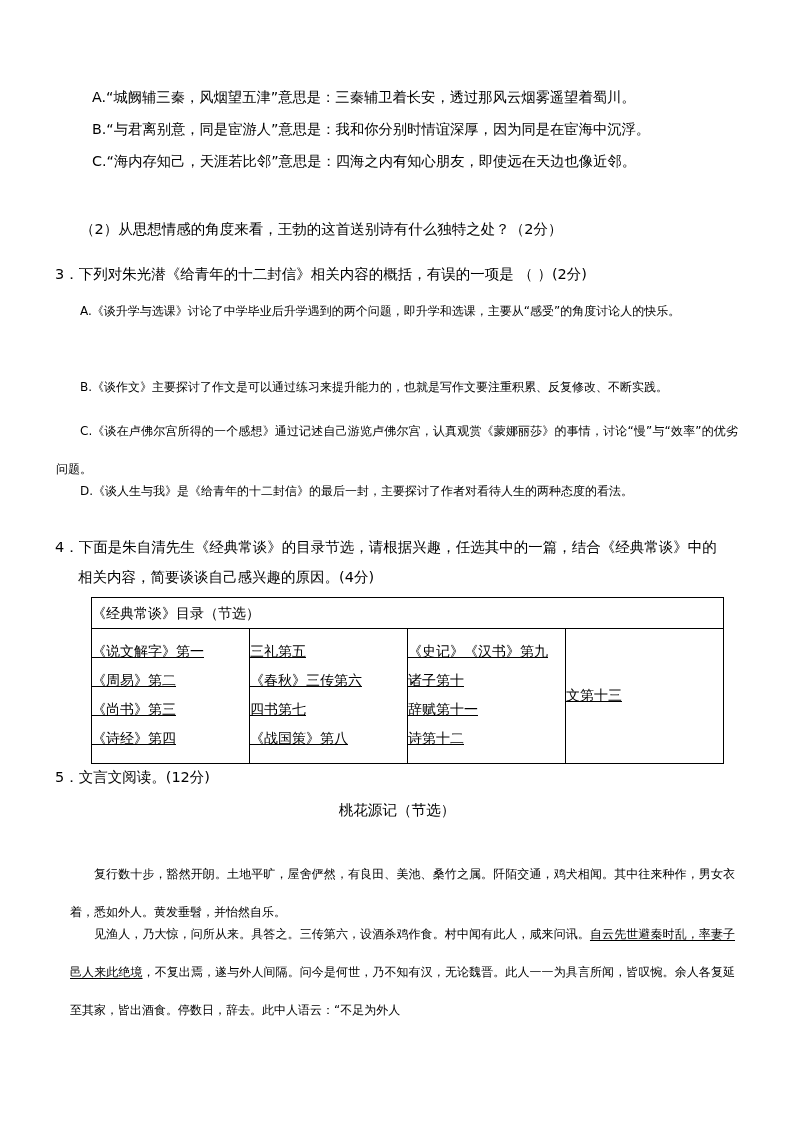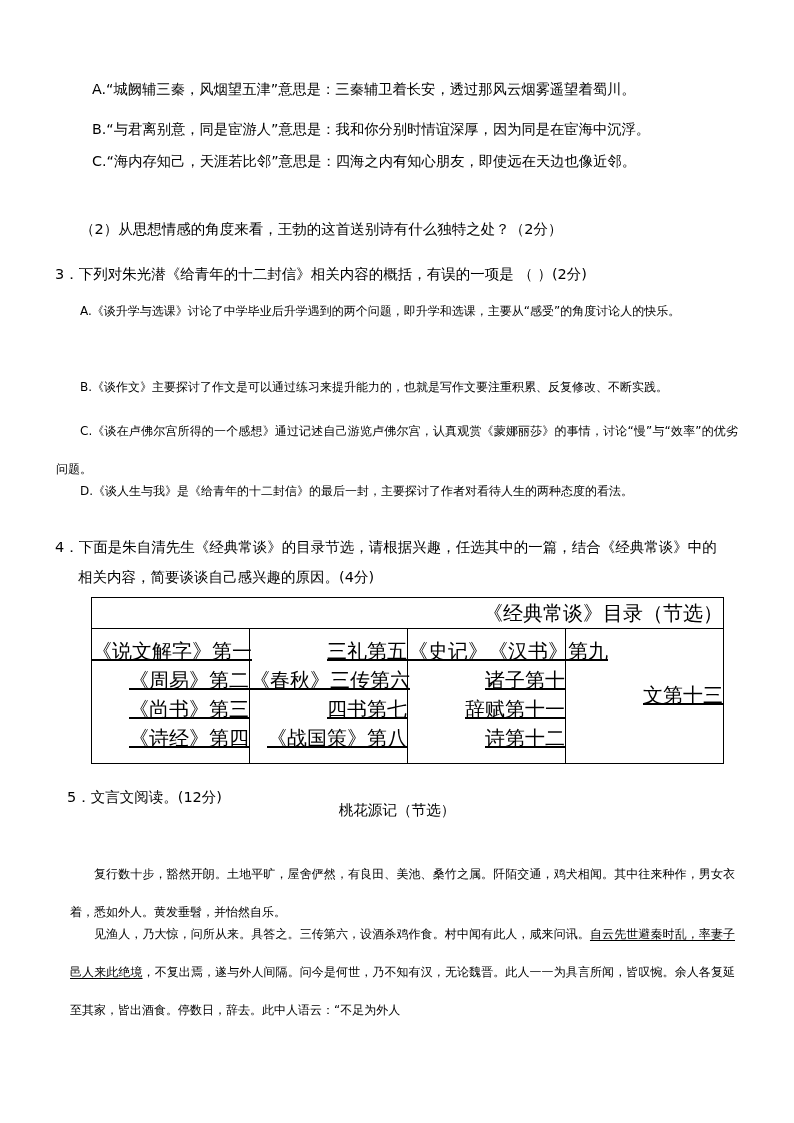--- a/index.html
+++ b/index.html
@@ -52,23 +52,23 @@
     top: 597px;
     width: 633px;
   }
   table.catalog {
     border-collapse: collapse;
     width: 633px;
     table-layout: fixed;
   }
   table.catalog td {
     border: 1.2px solid #000;
-    text-align: right;
+    text-align: left;
     vertical-align: middle;
-    font-size: 20px;
+    font-size: 14px;
     padding: 0;
     line-height: 30px;
   }
   table.catalog td.head {
     height: 30px;
     line-height: 30px;
   }
   table.catalog td.col {
     height: 124px;
     padding: 4px 0 6px 0;
@@ -81,21 +81,21 @@
     left: 0;
     text-align: center;
     font-size: 14.6px;
   }
 </style>
 </head>
 <body>
 
 <div class="page">
 
-  <div class="opt" style="top:80px;">A.“城阙辅三秦，风烟望五津”意思是：三秦辅卫着长安，透过那风云烟雾遥望着蜀川。</div>
+  <div class="opt" style="top:88px;">A.“城阙辅三秦，风烟望五津”意思是：三秦辅卫着长安，透过那风云烟雾遥望着蜀川。</div>
   <div class="opt" style="top:120px;">B.“与君离别意，同是宦游人”意思是：我和你分别时情谊深厚，因为同是在宦海中沉浮。</div>
   <div class="opt" style="top:152px;">C.“海内存知己，天涯若比邻”意思是：四海之内有知心朋友，即使远在天边也像近邻。</div>
 
   <div class="q-num" style="left:80px; top:220px;">（2）从思想情感的角度来看，王勃的这首送别诗有什么独特之处？（2分）</div>
 
   <div class="q-num" style="left:55px; top:265px;">3．下列对朱光潜《给青年的十二封信》相关内容的概括，有误的一项是 （    ）(2分)</div>
 
   <div class="flow indent2" style="left:56px; top:292px; width:682px;">A.《谈升学与选课》讨论了中学毕业后升学遇到的两个问题，即升学和选课，主要从“感受”的角度讨论人的快乐。</div>
   <div class="flow indent2" style="left:56px; top:368px; width:682px;">B.《谈作文》主要探讨了作文是可以通过练习来提升能力的，也就是写作文要注重积累、反复修改、不断实践。</div>
   <div class="flow indent2" style="left:56px; top:472px; width:682px;">D.《谈人生与我》是《给青年的十二封信》的最后一封，主要探讨了作者对看待人生的两种态度的看法。</div>
@@ -130,21 +130,21 @@
           <span class="cell-line">诗第十二</span>
         </td>
         <td class="col">
           <span class="cell-line">文第十三</span>
         </td>
       </tr>
     </tbody>
       </table>
   </div>
 
-  <div class="q-num" style="left:67px; top:768px;margin-top:20px;">5．文言文阅读。(12分)</div>
+  <div class="q-num" style="left:55px; top:768px;">5．文言文阅读。(12分)</div>
 
   <div class="centered-title" style="top:801px;">桃花源记（节选）</div>
 
   <div class="flow indent2" style="left:70px; top:855px; width:665px;">复行数十步，豁然开朗。土地平旷，屋舍俨然，有良田、美池、桑竹之属。阡陌交通，鸡犬相闻。其中往来种作，男女衣着，悉如外人。黄发垂髫，并怡然自乐。</div>
 
   <div class="flow indent2" style="left:70px; top:915px; width:665px;"><span>见渔人，乃大惊，问所从来。具答之。三传第六，设酒杀鸡作食。村中闻有此人，咸来问讯。</span><span class="u">自云先世避秦时乱，率妻子邑人来此绝境</span><span>，不复出焉，遂与外人间隔。问今是何世，乃不知有汉，无论魏晋。此人一一为具言所闻，皆叹惋。余人各复延至其家，皆出酒食。停数日，辞去。此中人语云：“不足为外人</span></div>
 
 </div>
 
 </body></html>

